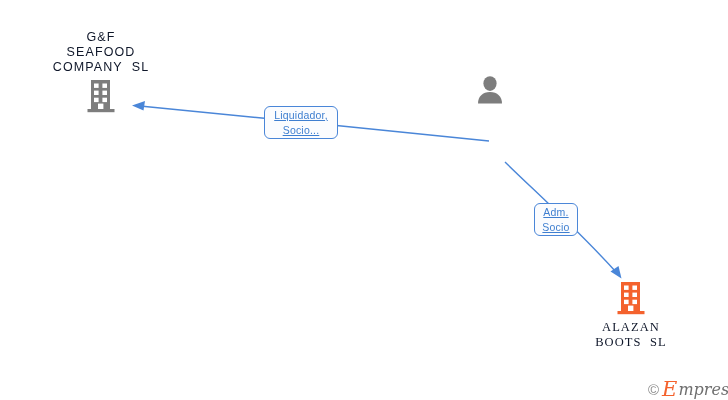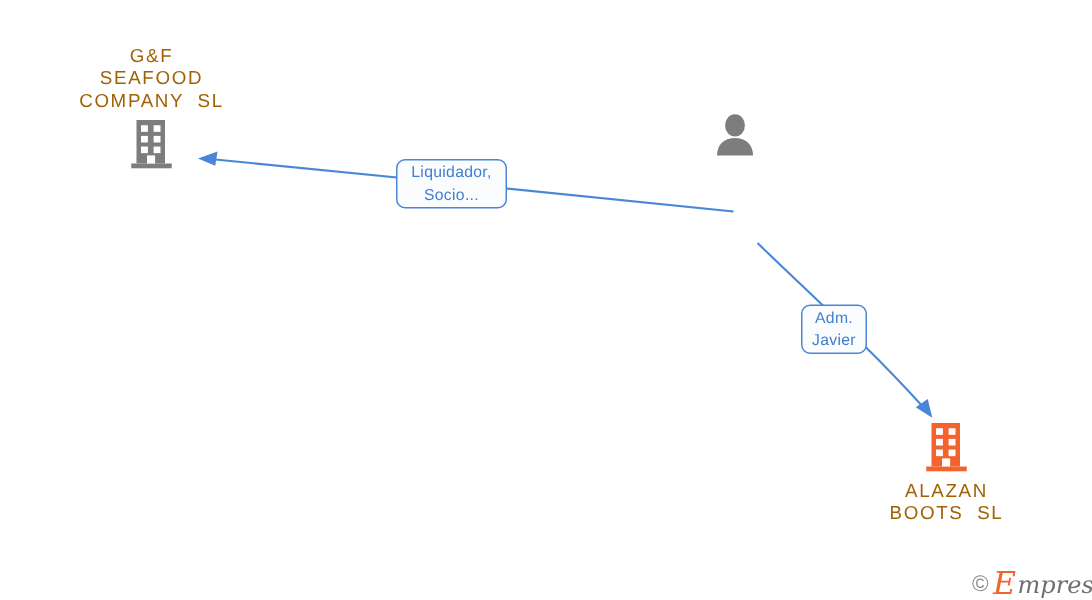--- a/index.html
+++ b/index.html
@@ -27,21 +27,21 @@
     height: 400px;
   }
 
   
   .node {
     position: absolute;
     text-align: center;
   }
 
   .node-label {
-    color: #a16207;
+    color: #0f172a;
     font-size: 12.5px;
     line-height: 15px;
     letter-spacing: 0.6px;
     white-space: pre;
   }
   .node-label.company {
     letter-spacing: 1.1px;
   }
 
   .node-icon {
@@ -59,20 +59,21 @@
     color: #3f7fd0;
     font-size: 10.5px;
     line-height: 15px;
     text-align: center;
     display: flex;
     flex-direction: column;
     align-items: center;
     justify-content: center;
     white-space: pre;
     letter-spacing: 0.2px;
+    text-decoration: underline;
   }
 
   
   #watermark {
     position: absolute;
     display: flex;
     align-items: center;
     gap: 3px;
   }
   .wm-c {
@@ -139,29 +140,29 @@
       <rect x="4" y="1" width="19" height="29" fill="#f4622d"></rect>
       <rect x="0.5" y="30" width="27" height="3.2" fill="#f4622d"></rect>
       <rect x="7" y="4.5" width="4.6" height="4.4" fill="#ffffff"></rect>
       <rect x="15.4" y="4.5" width="4.6" height="4.4" fill="#ffffff"></rect>
       <rect x="7" y="11.6" width="4.6" height="4.4" fill="#ffffff"></rect>
       <rect x="15.4" y="11.6" width="4.6" height="4.4" fill="#ffffff"></rect>
       <rect x="7" y="18.7" width="4.6" height="4.4" fill="#ffffff"></rect>
       <rect x="15.4" y="18.7" width="4.6" height="4.4" fill="#ffffff"></rect>
       <rect x="11" y="24.6" width="5.4" height="5.4" fill="#ffffff"></rect>
     </svg>
-    <div class="node-label company" style="margin-top:5px;">ALAZAN
+    <div class="node-label company" style="margin-top:5px;font-family:Liberation Serif, serif;">ALAZAN
 BOOTS  SL</div>
   </div>
 
   <div class="edge-label" style="left:264px; top:106px; width:74px; height:33px;">Liquidador,
 Socio...</div>
 
   <div class="edge-label" style="left:534px; top:203px; width:44px; height:33px;">Adm.
-Javier</div>
+Socio</div>
 
   <div id="watermark" style="left:648px; top:379px;">
     <span class="wm-c">©</span>
     <span class="wm-e">E</span>
     <span class="wm-rest">mpresia</span>
   </div>
 
 </div>
 
 </body></html>

